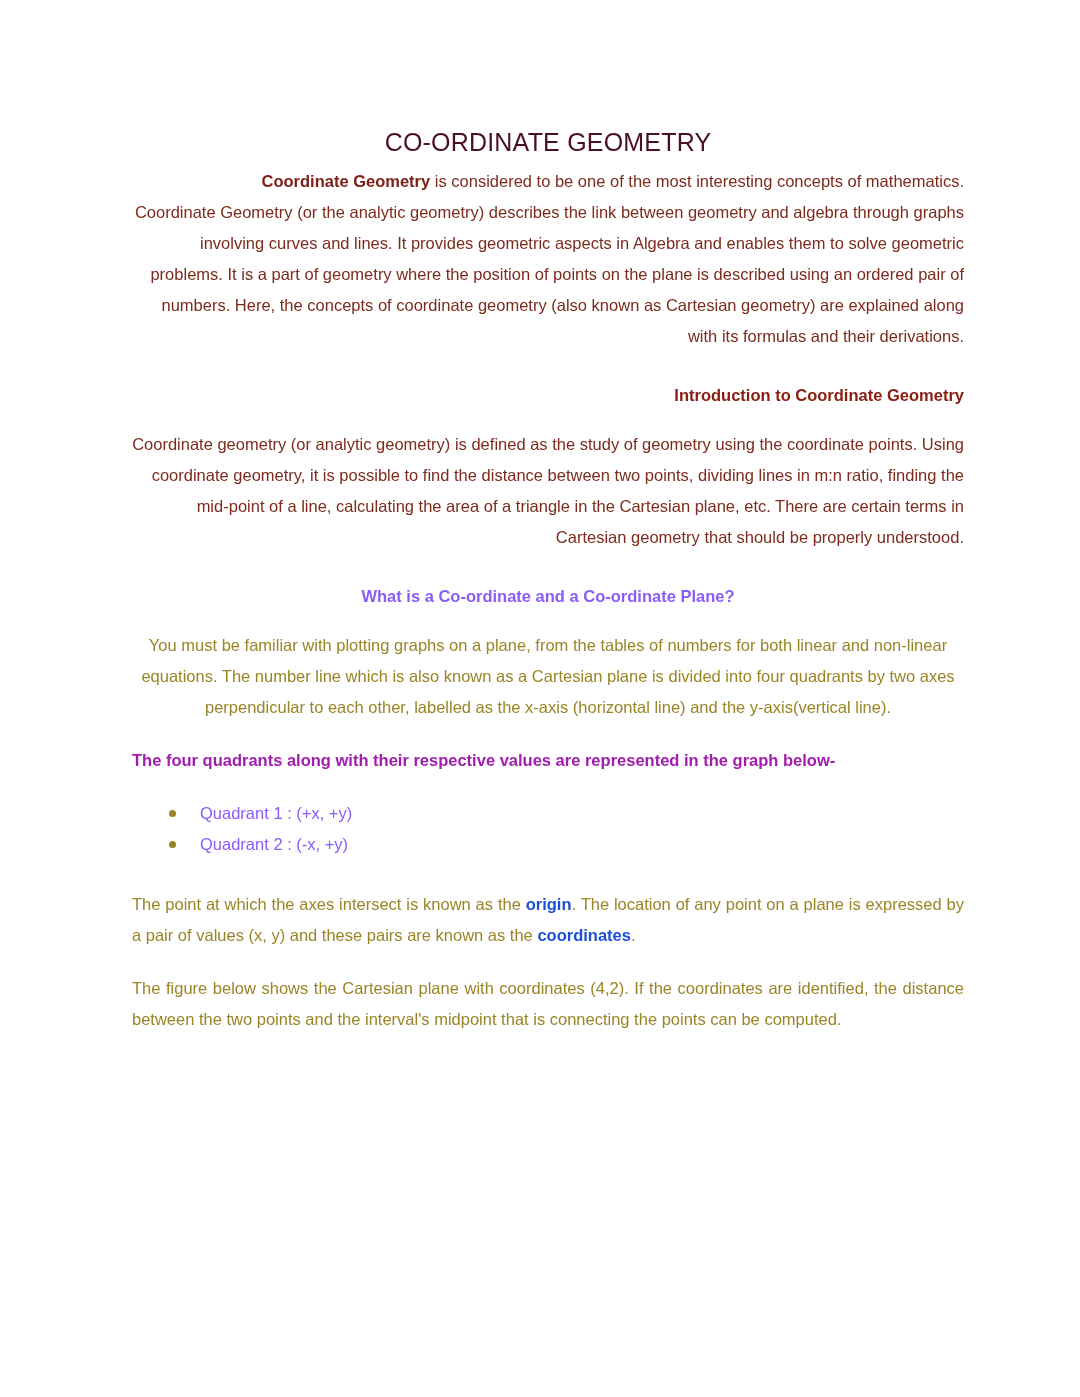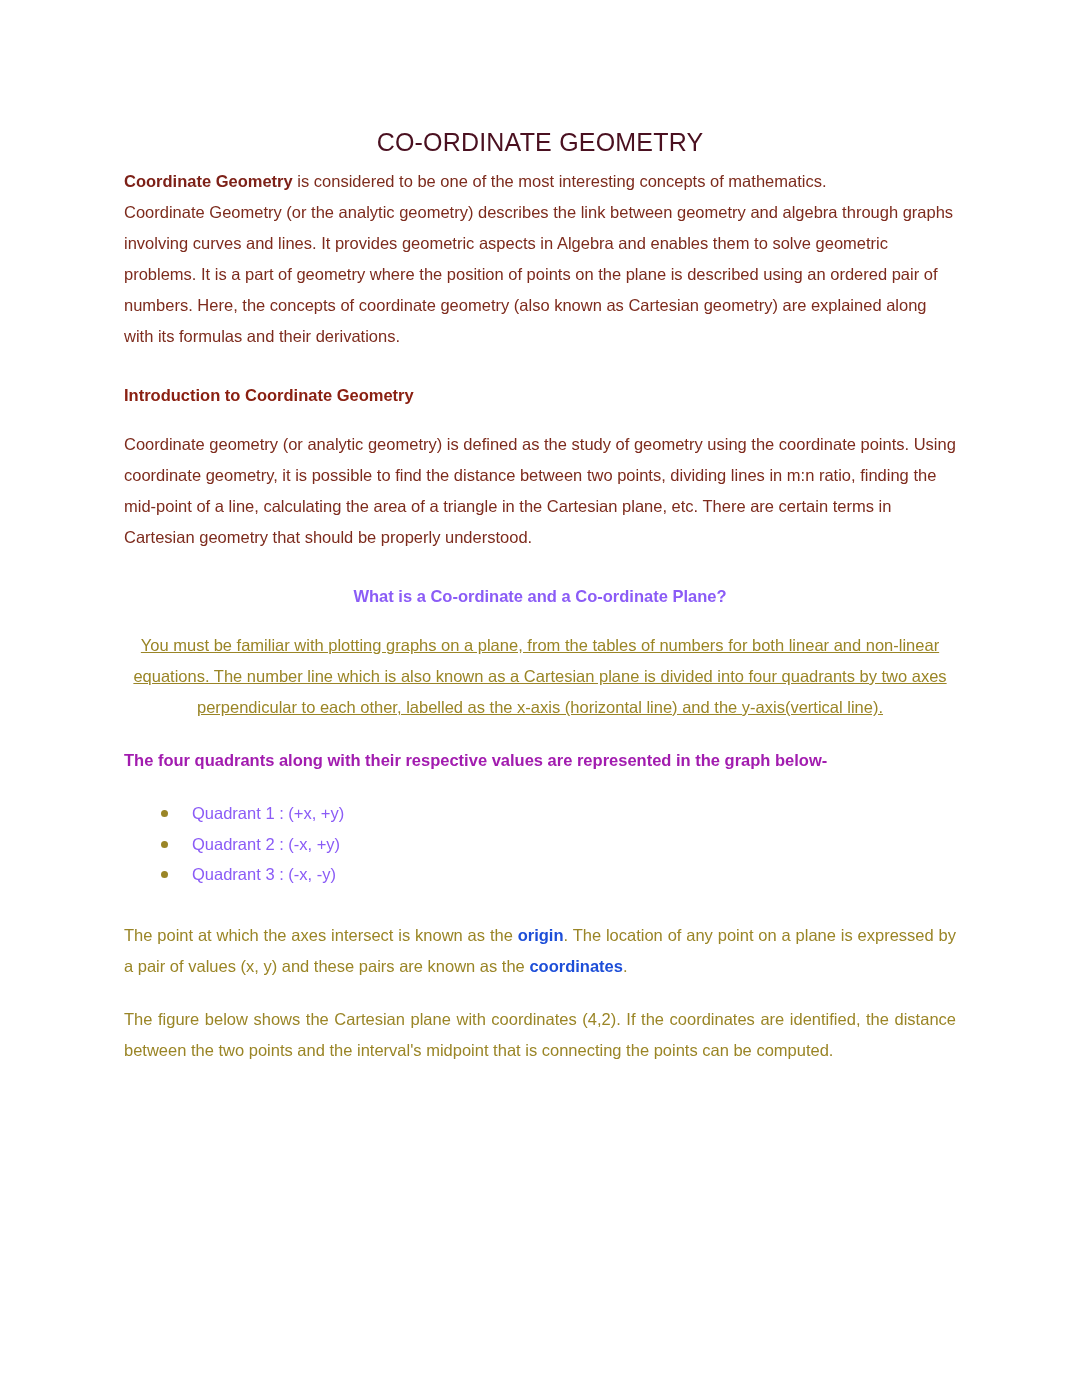--- a/index.html
+++ b/index.html
@@ -12,20 +12,21 @@
     height: 1397px;
     font-family: "Liberation Sans", sans-serif;
     -webkit-font-smoothing: antialiased;
   }
   .page {
     position: relative;
     width: 865px;
     height: 1397px;
     background: #ffffff;
     box-sizing: border-box;
+    margin-left: 8px;
   }
   .content {
     position: absolute;
     left: 124px;
     top: 0;
     width: 832px;
   }
 
   
   .doc-title {
@@ -37,56 +38,55 @@
     padding-top: 127px;
     letter-spacing: 0.2px;
     line-height: 1.2;
   }
 
   
   .para-maroon {
     color: #7d2b1d;
     font-size: 16.5px;
     line-height: 31px;
-    text-align: left;
+    text-align: right;
     margin: 0;
   }
   .para-maroon.first {
     margin-top: 9px;
   }
   .para-maroon b {
     font-weight: 700;
     color: #7d2118;
   }
 
   .head-maroon {
     color: #8a2012;
     font-size: 16.5px;
     font-weight: 700;
-    text-align: left;
+    text-align: right;
     margin: 0;
     line-height: 31px;
   }
 
   
   .head-gold {
     color: #8b5cf6;
     font-size: 16.5px;
     font-weight: 700;
     text-align: center;
     margin: 0;
     line-height: 31px;
   }
   .para-gold {
     color: #9a8526;
     font-size: 16.5px;
     line-height: 31px;
     text-align: center;
     margin: 0;
-    text-decoration: underline;
   }
   .lead-gold {
     color: #a21caf;
     font-size: 16.5px;
     font-weight: 700;
     line-height: 31px;
     margin: 0;
     text-align: left;
   }
   .para-gold-just {
@@ -169,24 +169,20 @@
 
     <ul class="quad-list">
       <li>
         <span class="bullet"></span>
         <span>Quadrant 1 : (+x, +y)</span>
       </li>
       <li>
         <span class="bullet"></span>
         <span>Quadrant 2 : (-x, +y)</span>
       </li>
-      <li>
-        <span class="bullet"></span>
-        <span>Quadrant 3 : (-x, -y)</span>
-      </li>
     </ul>
 
     <div class="sp-30"></div>
 
     <p class="para-gold-just">
       <span>The point at which the axes intersect is known as the </span><b>origin</b><span>. The location of any point on a plane is expressed by a pair of values (x, y) and these pairs are known as the </span><b>coordinates</b><span>.</span>
     </p>
 
     <div class="sp-22"></div>
 

